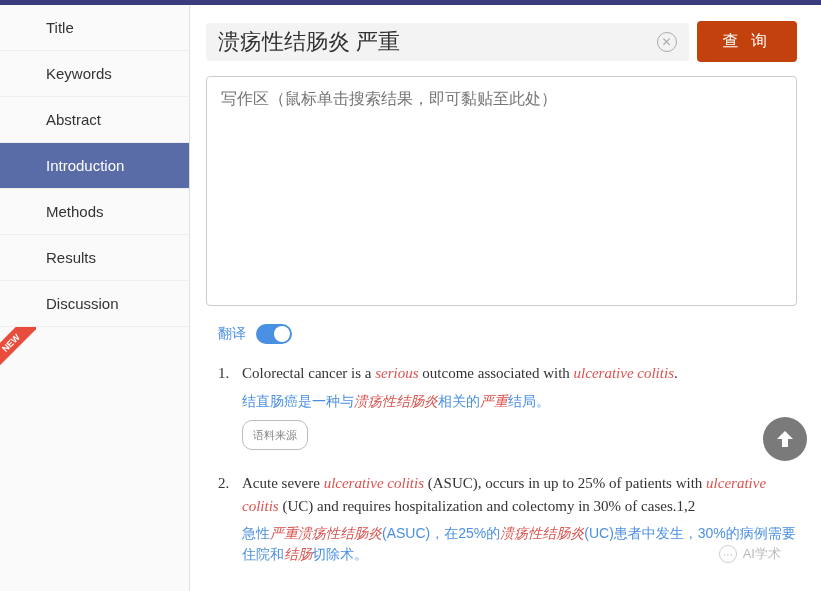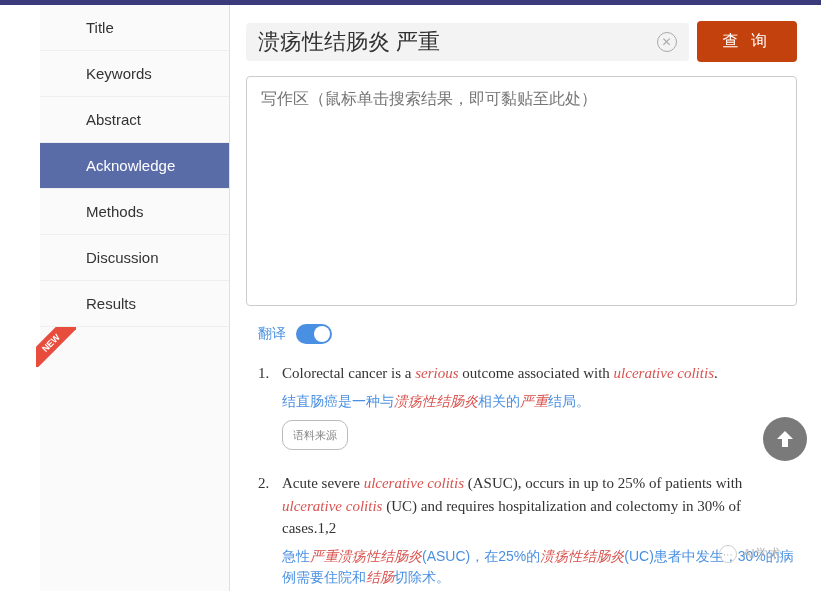--- a/index.html
+++ b/index.html
@@ -1,18 +1,18 @@
 <!DOCTYPE html>
 <html><head>
 <meta charset="utf-8">
 <style>
 * { box-sizing: border-box; margin: 0; padding: 0; }
 body { font-family: "Microsoft YaHei", Arial, sans-serif; background: #fff; width: 821px; height: 591px; overflow: hidden; position: relative; }
 .topbar { height: 5px; background: #3b3a7a; width: 100%; }
-.container { display: flex; height: calc(100% - 5px); margin-left: 40px; }
+.container { display: flex; height: calc(100% - 5px); }
 .sidebar { width: 190px; background: #fafafa; border-right: 1px solid #e0e0e0; position: relative; }
 .sidebar-item { padding: 14px 0 14px 46px; font-size: 15px; color: #333; cursor: pointer; border-bottom: 1px solid #eee; }
 .sidebar-item.active { background: #5a6ca8; color: #fff; }
 .new-badge { position: absolute; left: -4px; top: 322px; width: 40px; height: 40px; overflow: hidden; pointer-events: none; z-index: 5; }
 .new-badge-inner { position: absolute; width: 60px; height: 16px; background: #e74c3c; color: #fff; font-size: 9px; font-weight: bold; text-align: center; line-height: 16px; transform: rotate(-45deg); left: -15px; top: 8px; }
 .main { flex: 1; padding: 16px 24px 0 16px; overflow-y: auto; position: relative; }
 .search-row { display: flex; align-items: center; gap: 8px; margin-bottom: 14px; }
 .search-box { flex: 1; display: flex; align-items: center; background: #f3f3f3; border-radius: 4px; padding: 6px 12px; }
 .search-input { flex: 1; border: none; background: transparent; font-size: 22px; color: #333; outline: none; font-family: inherit; }
 .clear-btn { width: 20px; height: 20px; border: 1.5px solid #aaa; border-radius: 50%; display: flex; align-items: center; justify-content: center; color: #aaa; font-size: 12px; cursor: pointer; margin-left: 8px; }
@@ -38,24 +38,24 @@
 </style>
 </head>
 <body>
 
 <div class="topbar"></div>
 <div class="container">
   <div class="sidebar">
     <div class="sidebar-item">Title</div>
     <div class="sidebar-item">Keywords</div>
     <div class="sidebar-item">Abstract</div>
-    <div class="sidebar-item active">Acknowledge</div>
+    <div class="sidebar-item active">Introduction</div>
     <div class="sidebar-item">Methods</div>
+    <div class="sidebar-item">Results</div>
     <div class="sidebar-item">Discussion</div>
-    <div class="sidebar-item">Results</div>
     <div class="new-badge">
         <div class="new-badge-inner">NEW</div>
       </div>
   </div>
 
   <div class="main">
     <div class="search-row">
       <div class="search-box">
         <input class="search-input" value="溃疡性结肠炎 严重" style="">
         <span class="clear-btn">✕</span>

